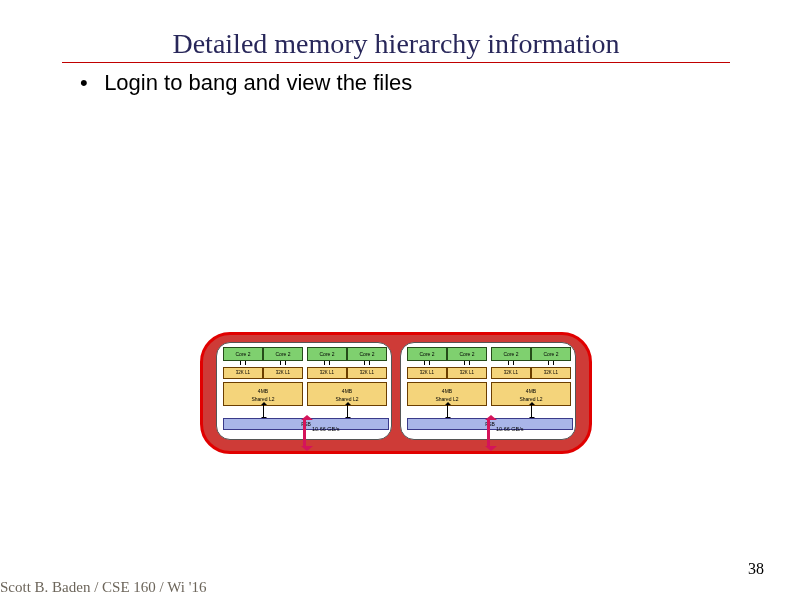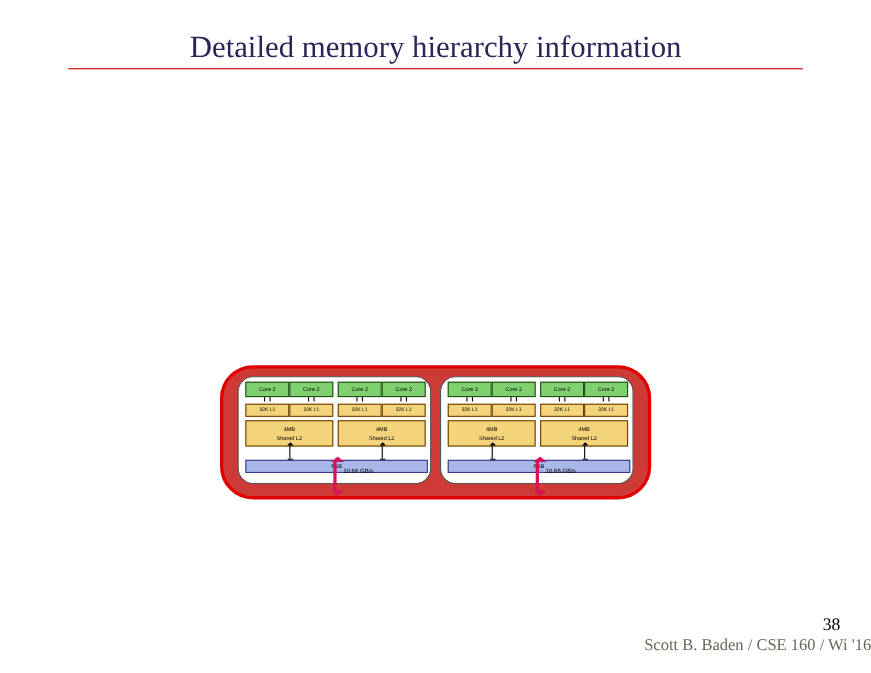--- a/index.html
+++ b/index.html
@@ -204,21 +204,21 @@
     font-family: Arial, Helvetica, sans-serif;
     white-space: nowrap;
   }
 
   
   .footer {
     position: absolute;
     bottom: 16px;
     left: 0;
     width: 100%;
-    text-align: right;
+    text-align: left;
     font-size: 15px;
     color: #6c655a;
     font-family: "Times New Roman", Times, serif;
   }
   .pagenum {
     position: absolute;
     right: 28px;
     bottom: 34px;
     font-size: 16px;
     font-family: "Times New Roman", Times, serif;
@@ -227,20 +227,24 @@
 </style>
 </head>
 <body>
 
 <div class="slide">
 
   <div class="title">Detailed memory hierarchy  information</div>
   <div class="title-underline"></div>
 
   <div class="bullets">
+    <div class="row">
+      <span class="dot">•</span>
+      <span>Login to bang and view the files</span>
+    </div>
   </div>
 
   <div class="diagram">
     <div class="board"></div>
 
     <div class="pkg pkgA">
       <div class="coregroup cgL">
         <div class="corerow">
           <div class="core">Core 2</div>
           <div class="core">Core 2</div>

